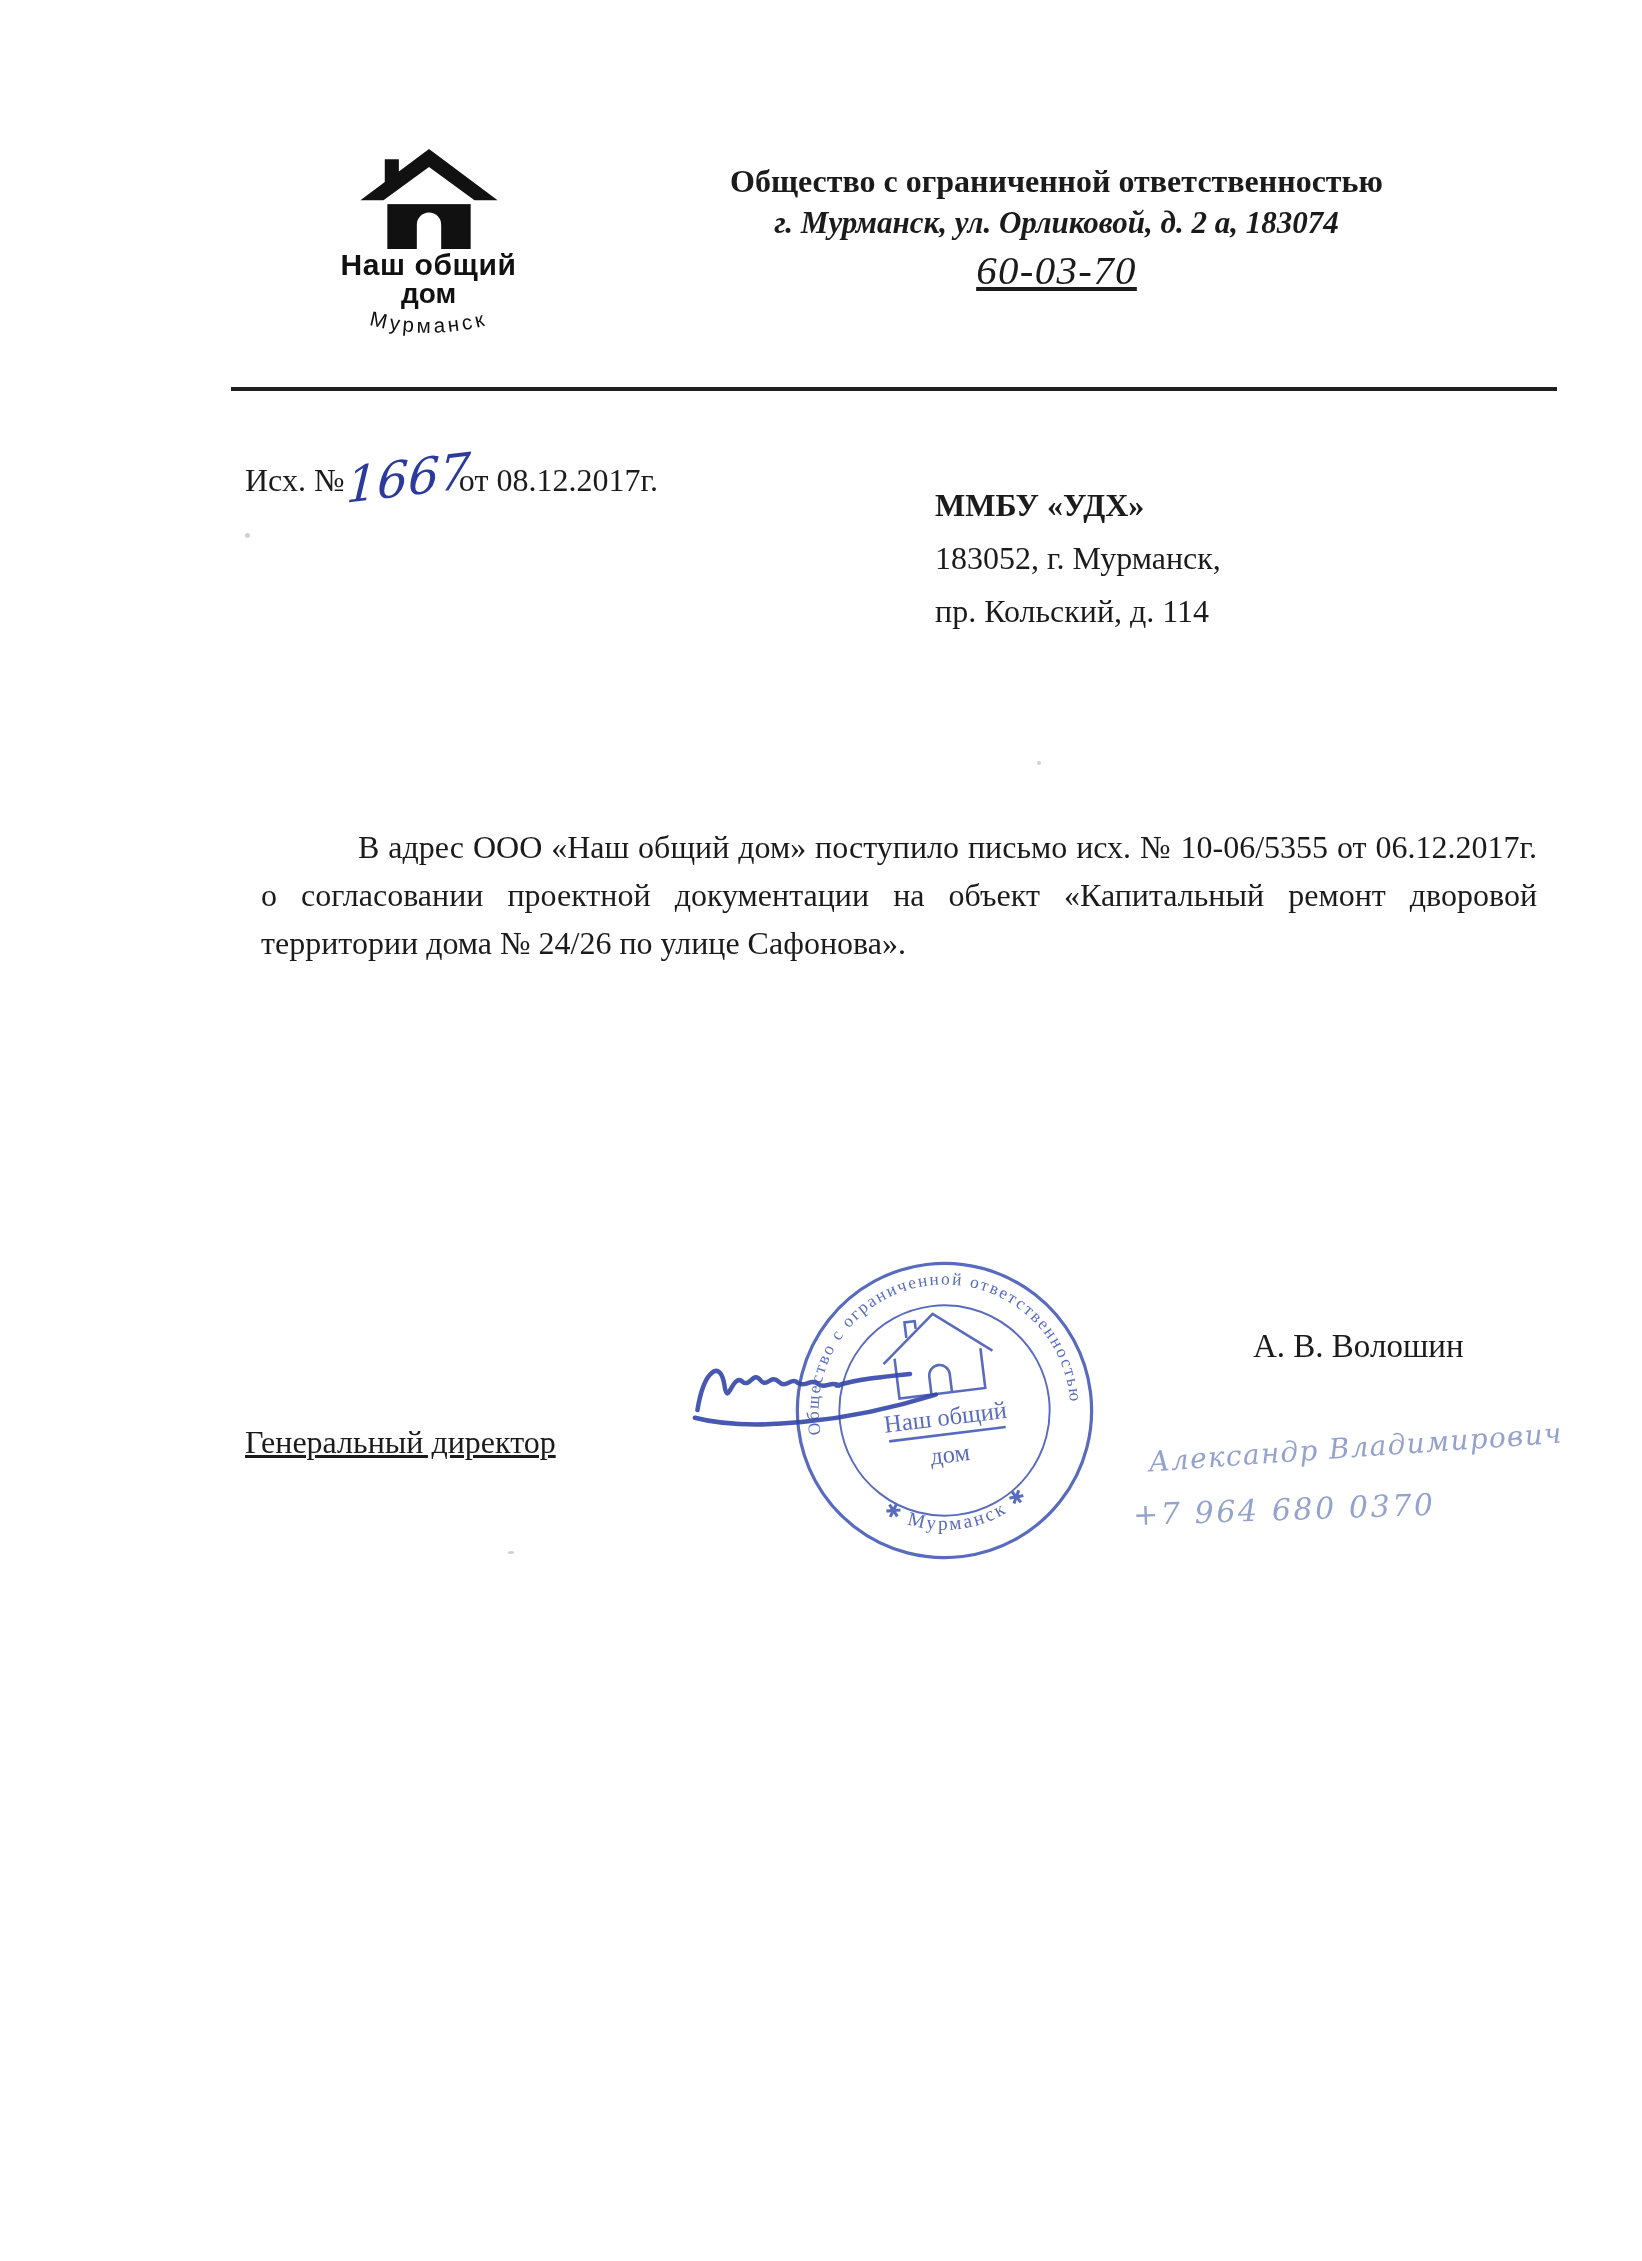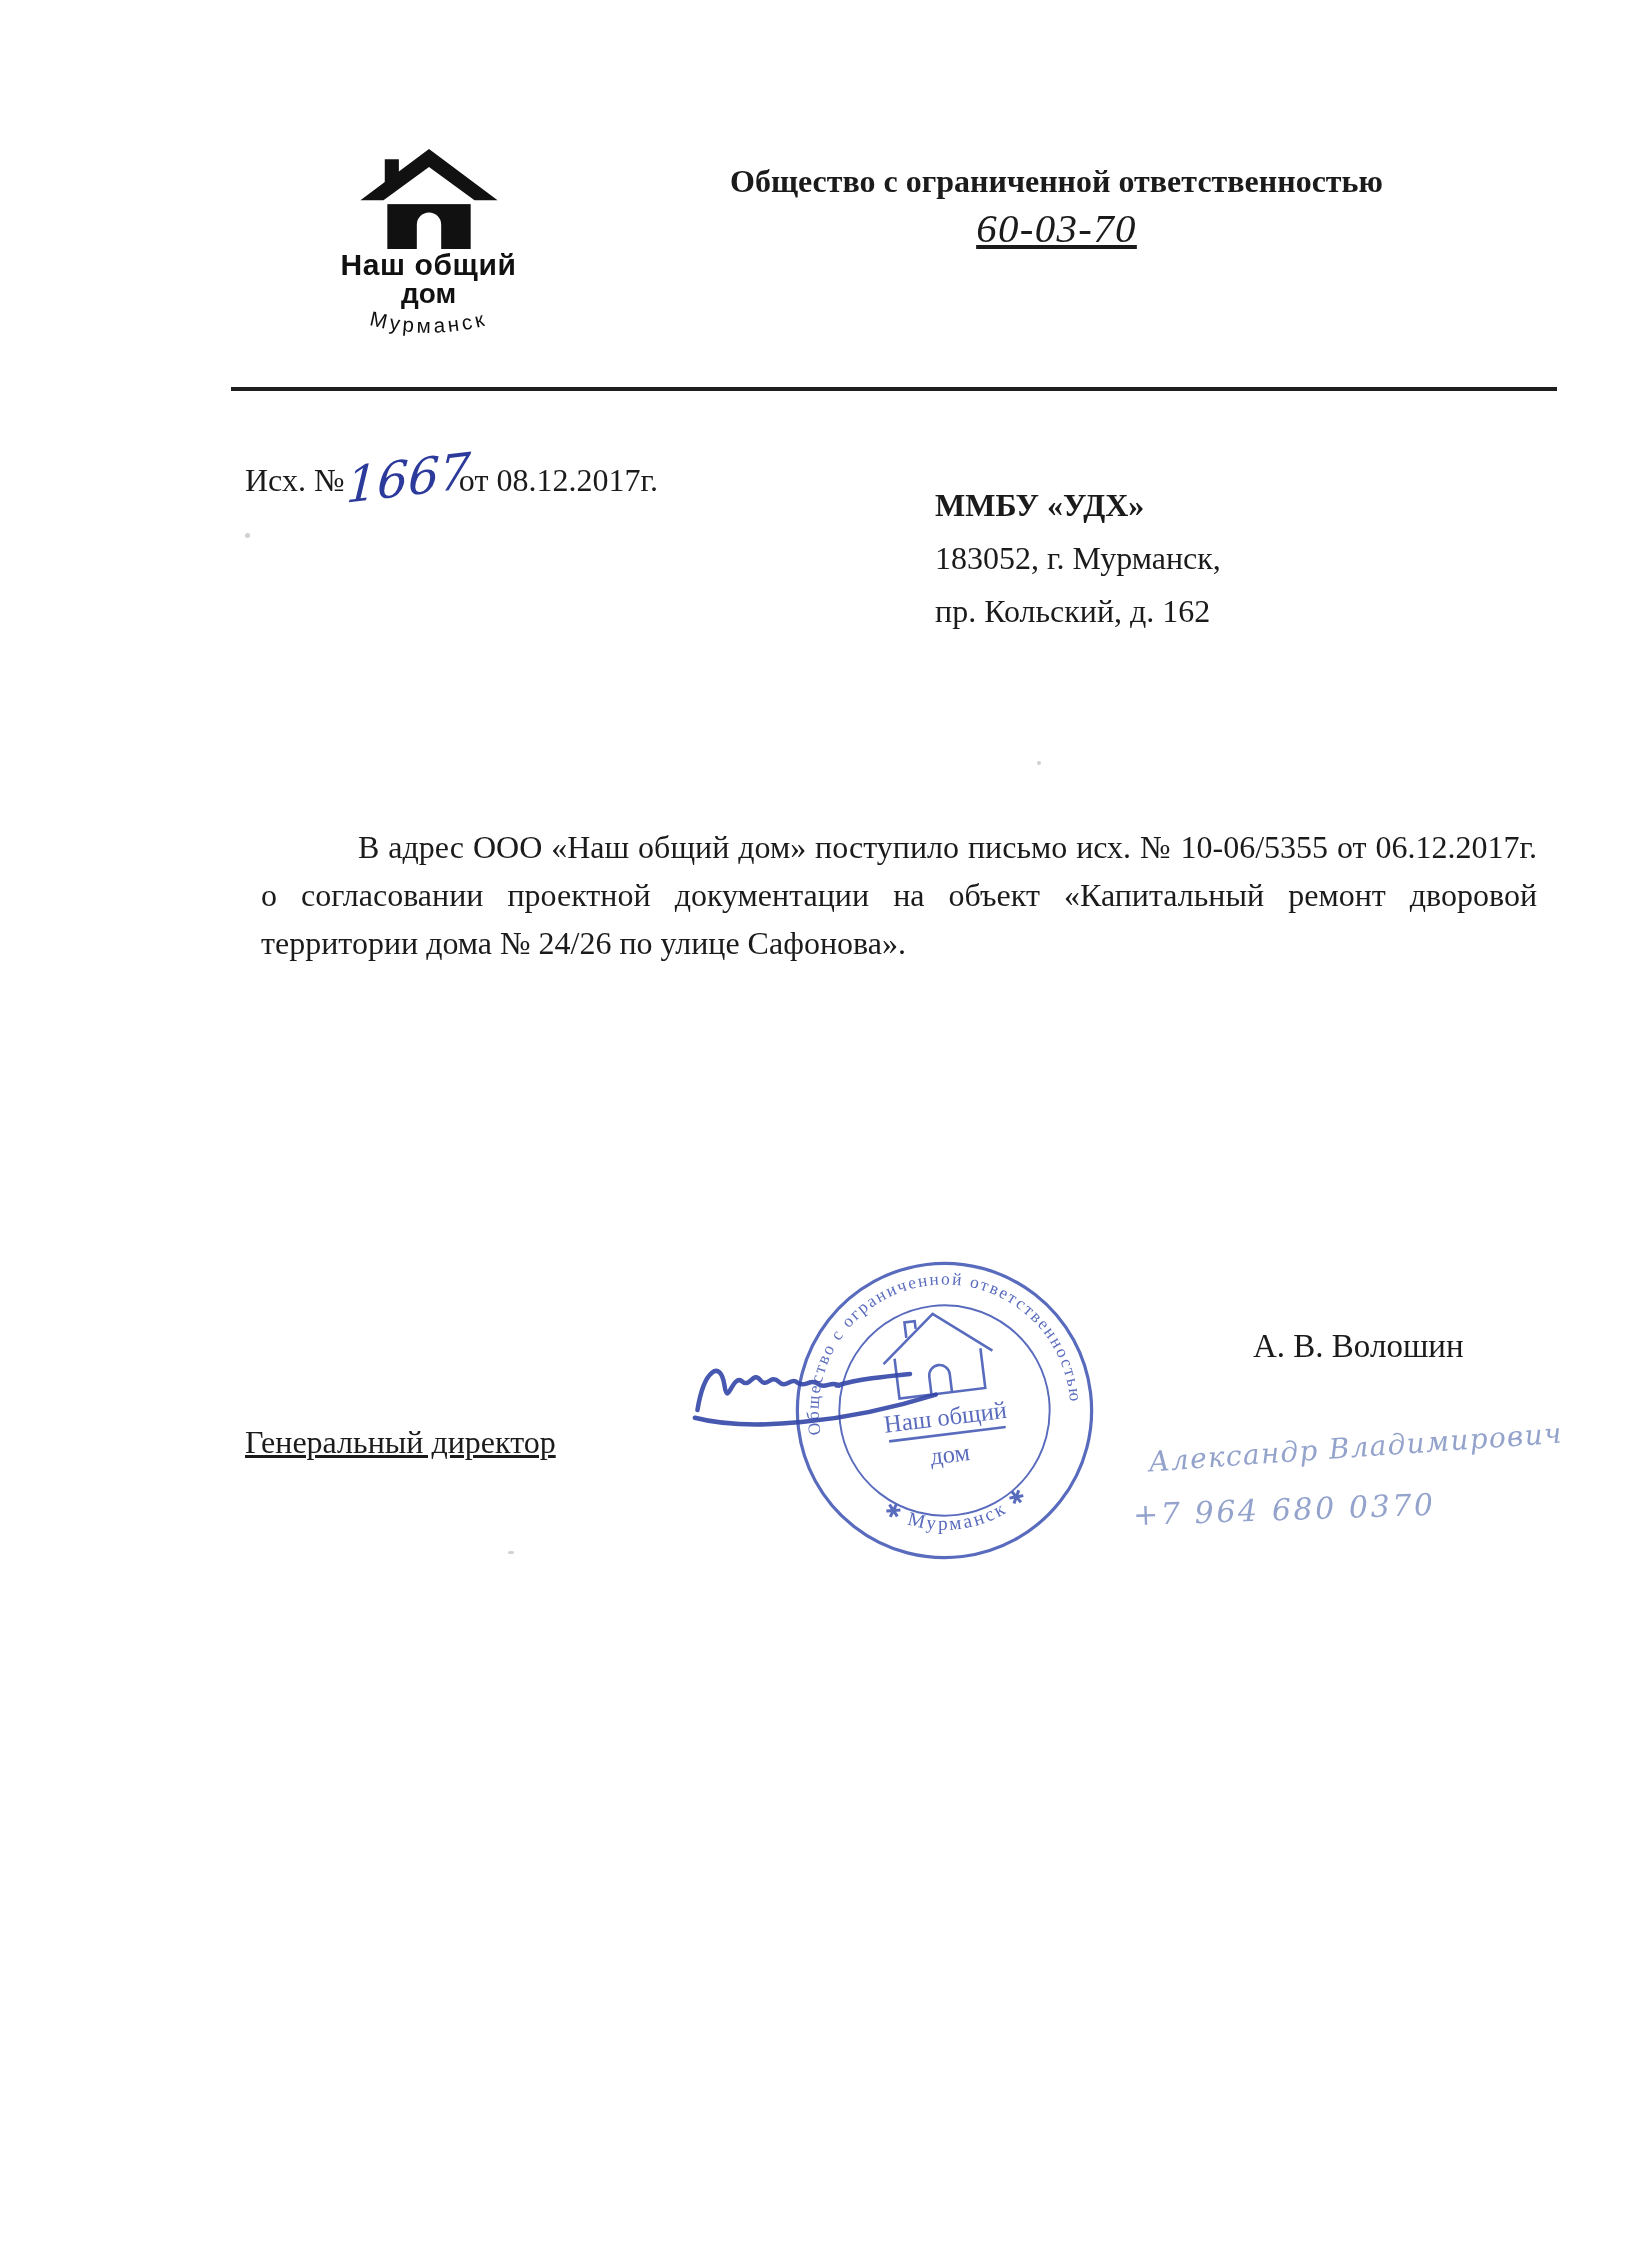--- a/index.html
+++ b/index.html
@@ -78,33 +78,34 @@
         <path id="logoArc" d="M 14 22 Q 125 58 236 22" fill="none"></path>
       </defs>
       <text font-family="Liberation Sans, DejaVu Sans, sans-serif" font-size="32" letter-spacing="5" fill="#111">
         <textPath href="#logoArc" startOffset="50%" text-anchor="middle">Мурманск</textPath>
       </text>
     </svg>
   </div>
 
   <div class="abs header-text">
     <div class="org-type">Общество с ограниченной ответственностью</div>
+    <div class="addr-line">г. Мурманск, ул. Орликовой, д. 2 а, 183074</div>
     <div class="phone-line">60-03-70</div>
   </div>
 
   <div class="abs rule"></div>
 
   <div class="abs ref-line">
     <span>Исх. №</span><span class="hand-number">1667</span><span>от 08.12.2017г.</span>
   </div>
 
   <div class="abs recipient">
     <div class="recipient-name">ММБУ «УДХ»</div>
     <div>183052, г. Мурманск,</div>
-    <div>пр. Кольский, д. 162</div>
+    <div>пр. Кольский, д. 114</div>
   </div>
 
   <div class="abs body-text">
     <p class="para">В адрес ООО «Наш общий дом» поступило письмо исх. № 10-06/5355 от 06.12.2017г. о согласовании проектной документации на объект «Капитальный ремонт дворовой территории дома № 24/26 по улице Сафонова».</p>
   </div>
 
   <div class="abs sig-title">Генеральный директор</div>
   <div class="abs sig-name">А. В. Волошин</div>
 
   <div class="abs stamp-wrap">

